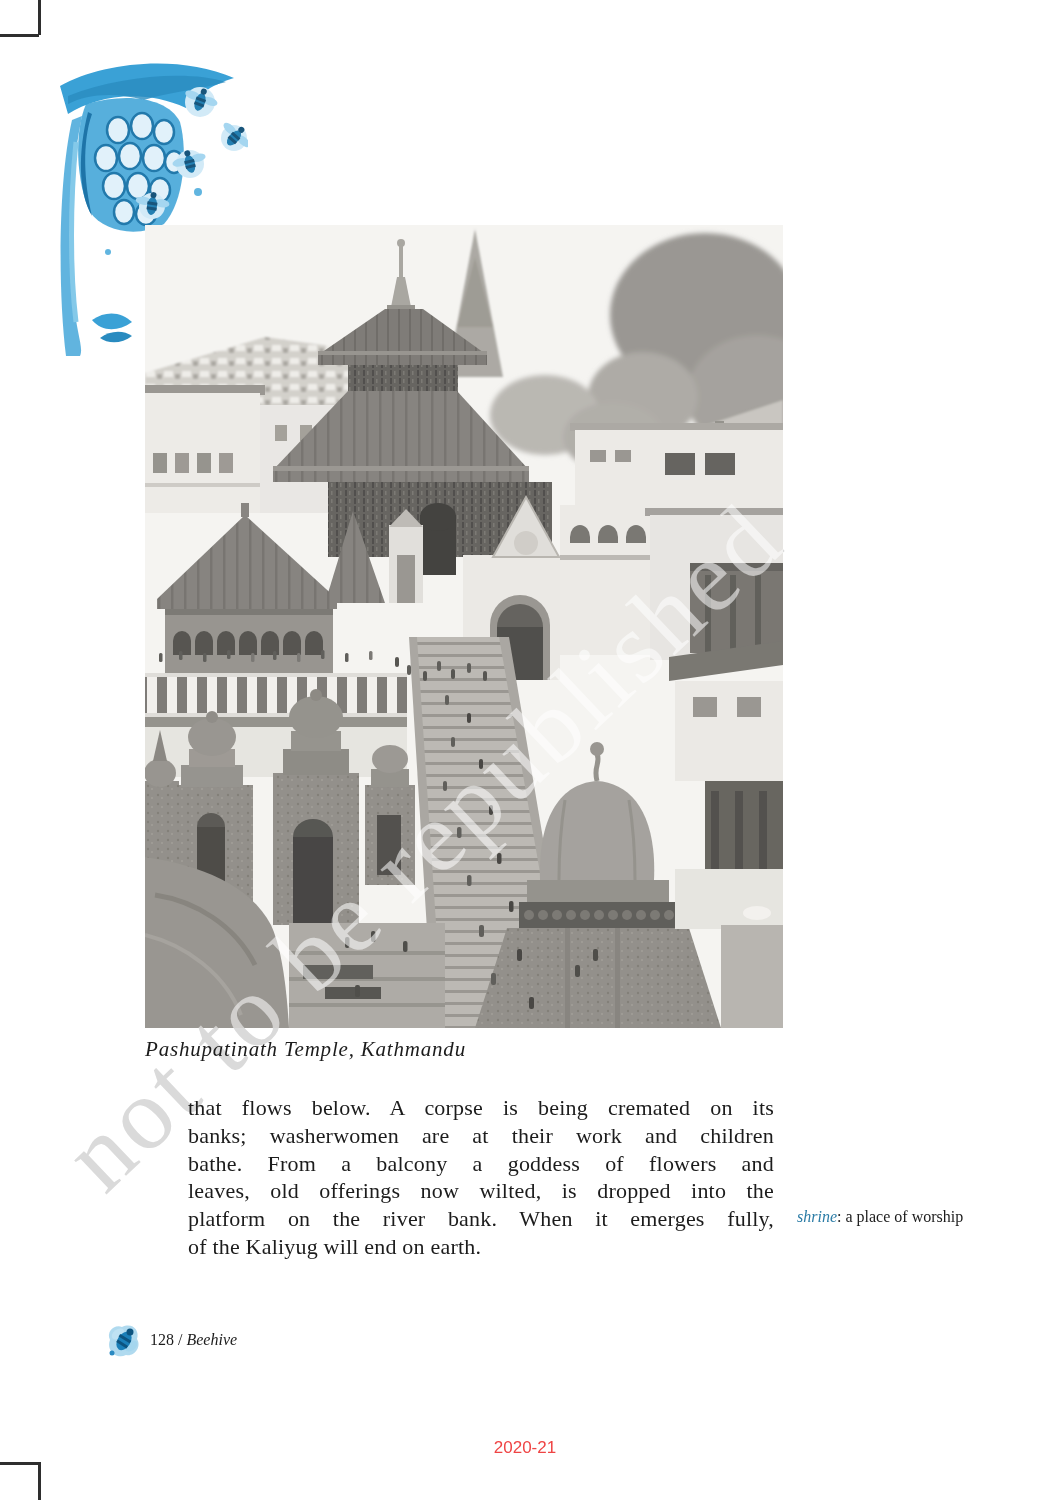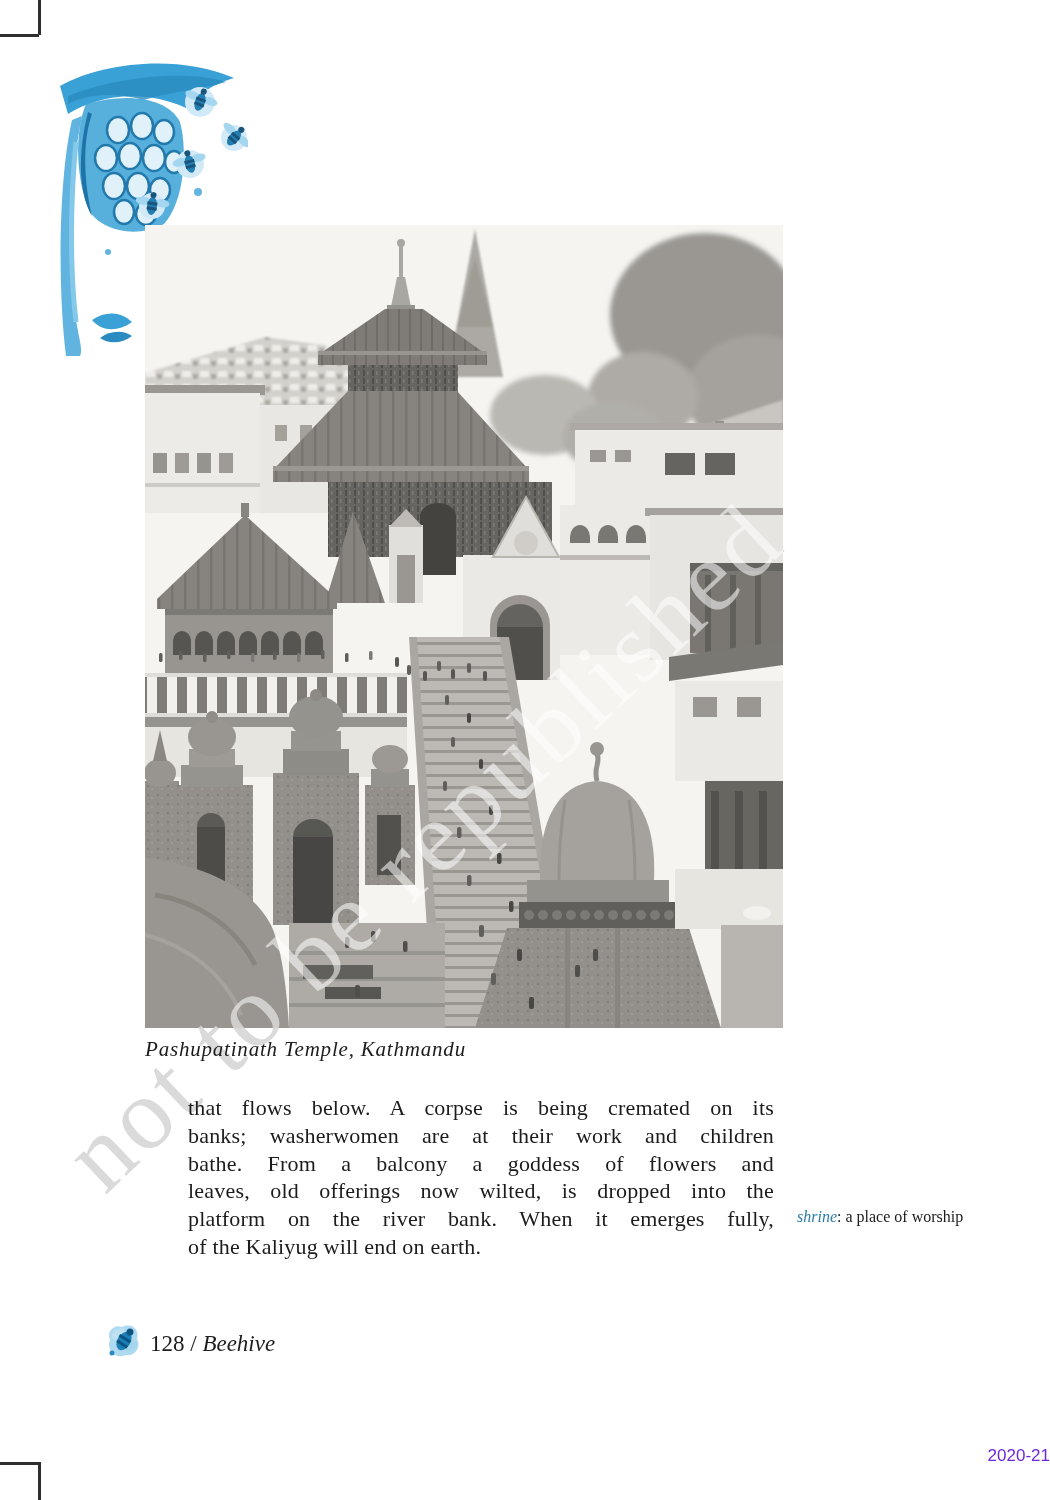--- a/index.html
+++ b/index.html
@@ -29,27 +29,27 @@
 
   .bodytext { position:absolute; left:188px; top:1094px; width:586px;
               font-size:22px; line-height:27.8px; letter-spacing:0.2px; z-index:3; }
   .bl { text-align:justify; }
   .bl.j { text-align-last:justify; }
 
   .sidenote { position:absolute; left:797px; top:1204px; width:168px;
               font-size:16px; line-height:25px; z-index:3; }
   .sidenote .term { color:#2b7ca6; font-style:italic; }
 
-  .footer { position:absolute; left:150px; top:1331px; font-size:23px; z-index:3; }
+  .footer { position:absolute; left:150px; top:1331px; font-size:16px; z-index:3; }
   .footer .booktitle { font-style:italic; }
   .bee { position:absolute; left:104px; top:1320px; width:40px; height:42px; z-index:3; }
 
-  .year { position:absolute; left:0; top:1438px; width:100%; text-align:right;
+  .year { position:absolute; left:0; top:1438px; width:100%; text-align:center;
           font-family:"Liberation Sans","DejaVu Sans",sans-serif; font-size:17px;
-          color:#6d28d9; z-index:3;margin-top:8px; }
+          color:#ef4444; z-index:3; }
 </style>
 </head>
 <body>
 
 <div class="page">
 
   <div class="crop crop-tl-v"></div>
   <div class="crop crop-tl-h"></div>
   <div class="crop crop-bl-h"></div>
   <div class="crop crop-bl-v"></div>

